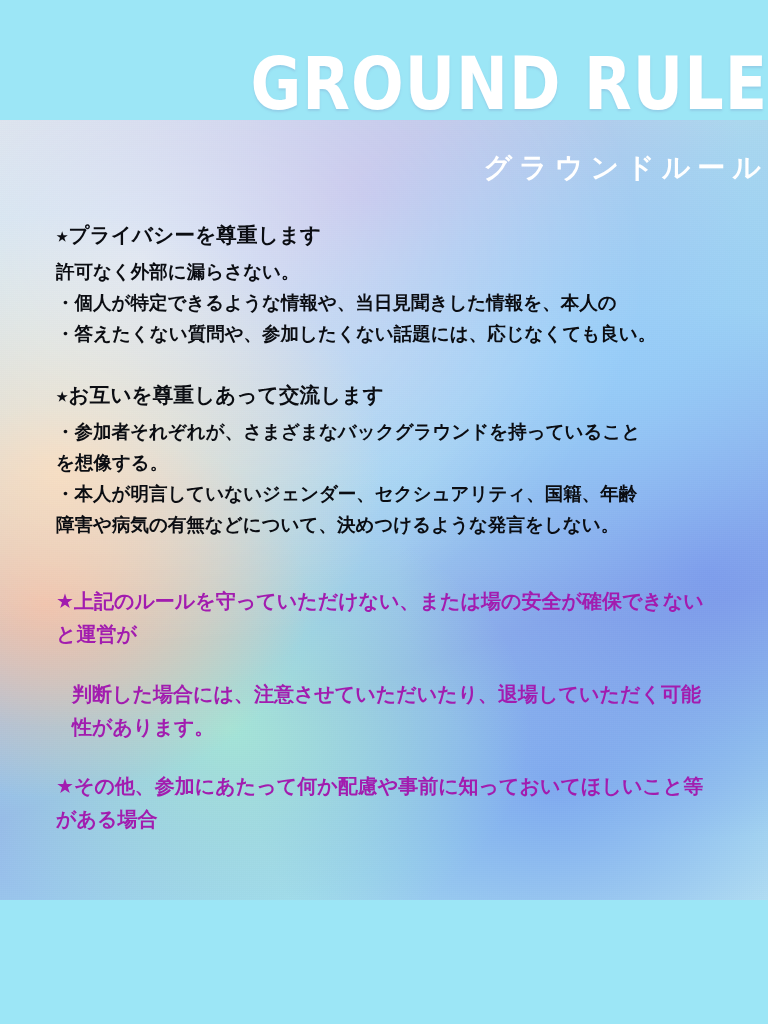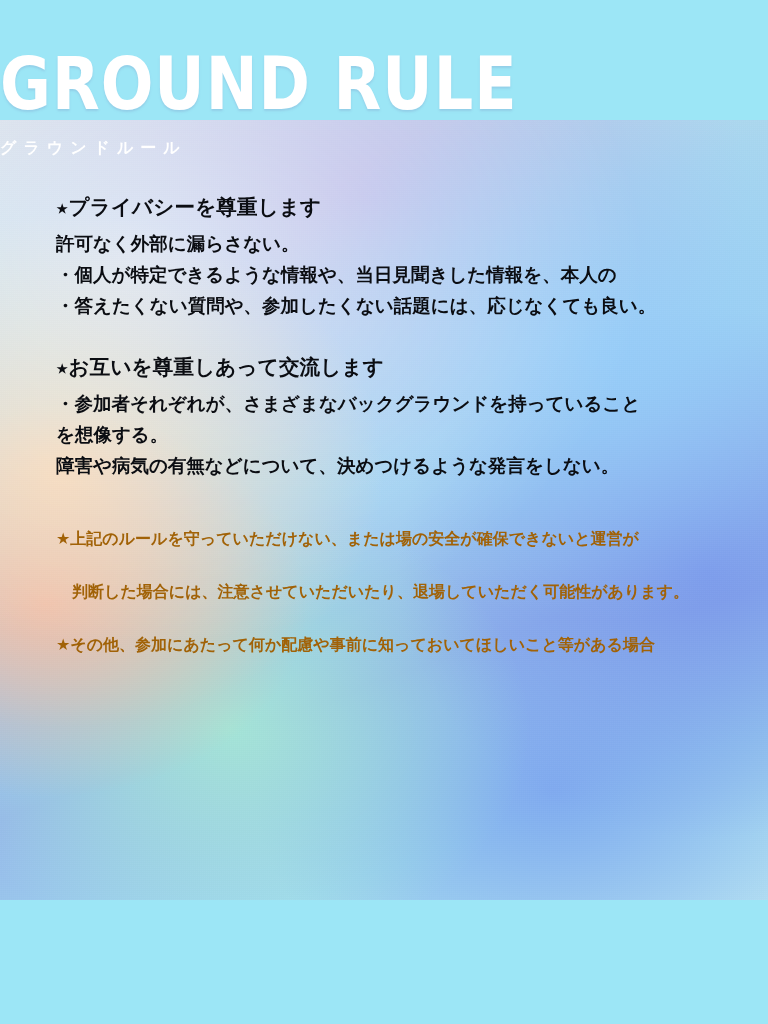--- a/index.html
+++ b/index.html
@@ -51,38 +51,38 @@
     pointer-events: none;
   }
 
   .content {
     position: absolute;
     inset: 0;
     padding: 0;
   }
 
   .title-block {
-    text-align: left;
+    text-align: right;
     margin-top: 48px;
   }
   .title-main {
     font-family: "DejaVu Sans", sans-serif;
     font-weight: 700;
     font-size: 62px;
     letter-spacing: 1px;
     color: #ffffff;
     line-height: 1;
     transform: scaleY(1.18);
     transform-origin: center top;
     text-shadow: 0 1px 2px rgba(120,140,190,0.25);
   }
   .title-sub {
-    margin-top: 28px;
+    margin-top: 39px;
     font-family: "DejaVu Sans", sans-serif;
-    font-size: 16px;
+    font-size: 28px;
     letter-spacing: 7px;
     color: #ffffff;
     font-weight: 600;
   }
 
   .rules {
     margin: 0;
     padding: 0 56px;
     color: #0d0f14;
   }
@@ -108,23 +108,23 @@
     text-indent: 0;
   }
 
   .notes {
     margin-top: 46px;
     padding: 0 56px;
   }
   .note {
     font-family: "DejaVu Sans", sans-serif;
     font-weight: 700;
-    font-size: 16px;
+    font-size: 20px;
     line-height: 1.65;
-    color: #a16207;
+    color: #a21caf;
     margin-bottom: 26px;
   }
   .note .cont {
     display: block;
     padding-left: 16px;
     margin-top: 27px;
   }
 </style>
 </head>
 <body>
@@ -148,20 +148,21 @@
         <div class="section-heading">★プライバシーを尊重します</div>
         <div class="section-line">許可なく外部に漏らさない。</div>
         <div class="section-line">・個人が特定できるような情報や、当日見聞きした情報を、本人の</div>
         <div class="section-line">・答えたくない質問や、参加したくない話題には、応じなくても良い。</div>
       </div>
 
       <div class="section">
         <div class="section-heading">★お互いを尊重しあって交流します</div>
         <div class="section-line">・参加者それぞれが、さまざまなバックグラウンドを持っていること</div>
         <div class="section-line">を想像する。</div>
+        <div class="section-line">・本人が明言していないジェンダー、セクシュアリティ、国籍、年齢</div>
         <div class="section-line">障害や病気の有無などについて、決めつけるような発言をしない。</div>
       </div>
 
     </div>
 
     <div class="notes">
       <div class="note">
         <span>★上記のルールを守っていただけない、または場の安全が確保できないと運営が</span>
         <span class="cont">判断した場合には、注意させていただいたり、退場していただく可能性があります。</span>
       </div>

